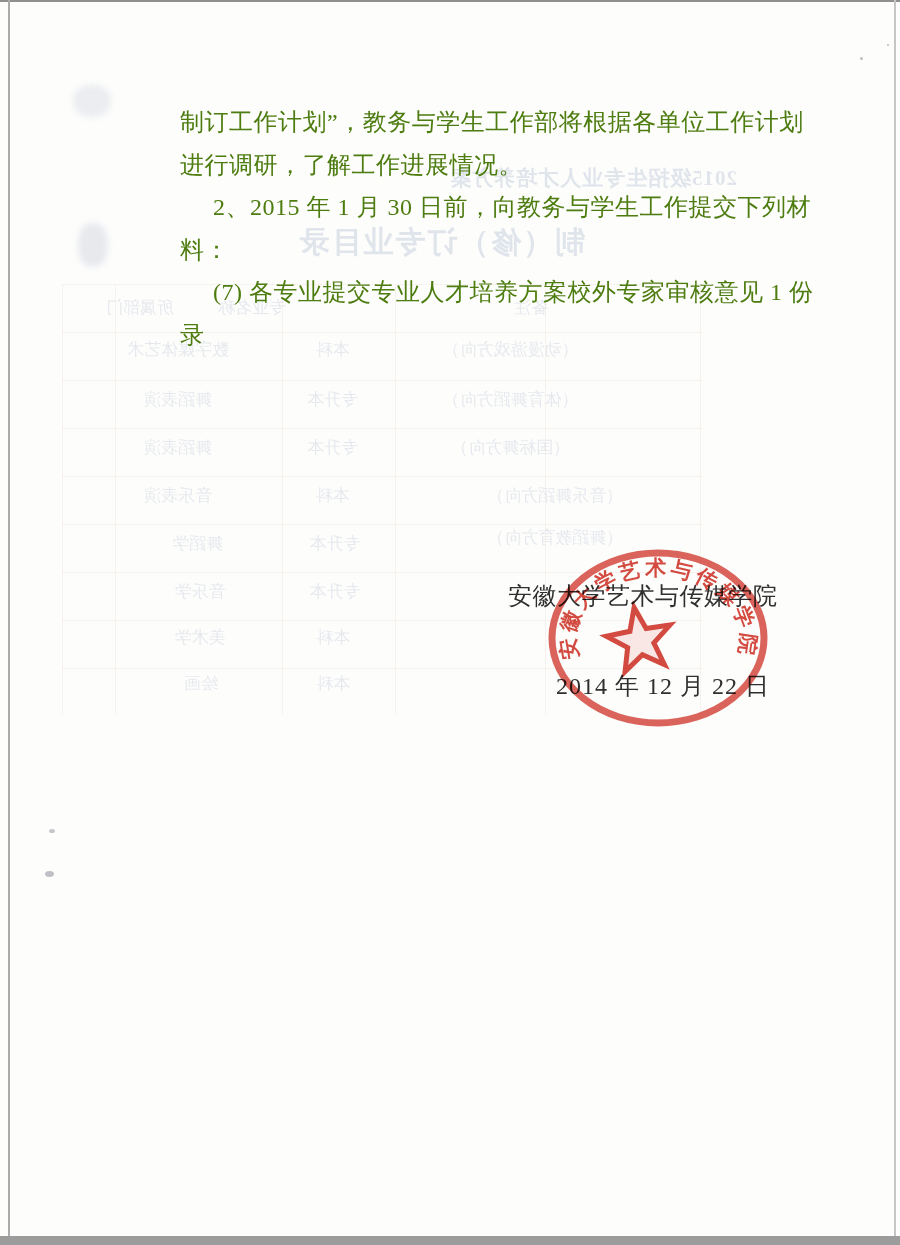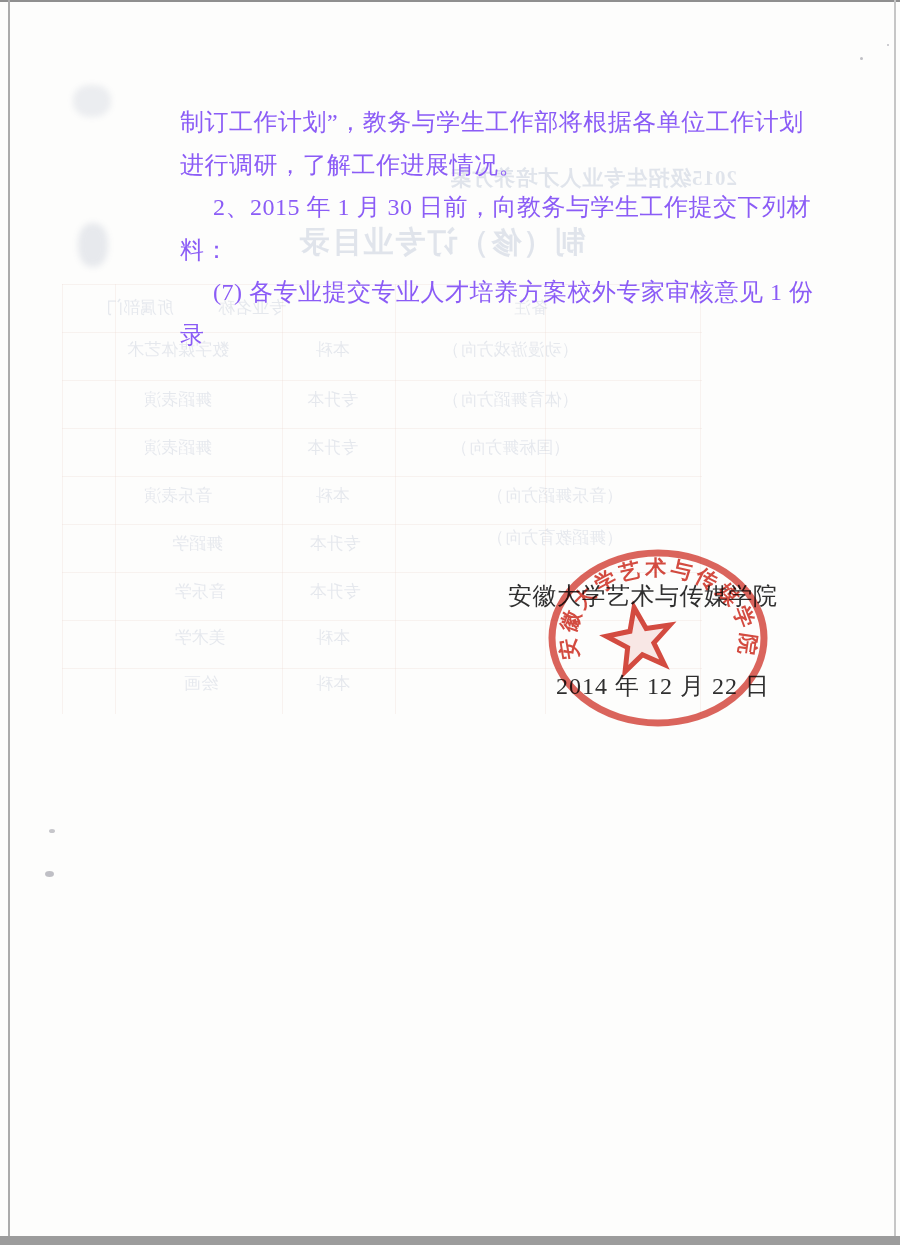--- a/index.html
+++ b/index.html
@@ -11,21 +11,21 @@
   
   .edge{position:absolute;}
   .edge-top{left:0;top:0;width:900px;height:2px;background:#8f8f8f;}
   .edge-left{left:8px;top:0;width:2px;height:1245px;background:#ababab;}
   .edge-right{left:894px;top:0;width:2px;height:1245px;background:#c6c6c6;}
   .edge-bottom{left:0;top:1236px;width:900px;height:9px;background:#9c9c9c;}
 
   
   .doc-text{
     position:absolute;left:180px;top:101px;width:624px;
-    font-size:24px;line-height:42.5px;color:#8b5cf6;
+    font-size:24px;line-height:42.5px;color:#4d7c0f;
     letter-spacing:0.5px;
   }
   .doc-line{white-space:nowrap;}
   .doc-line.indent{padding-left:33px;}
 
   
   .sig-org{position:absolute;left:508px;top:580px;font-size:24px;color:#2f2f2f;letter-spacing:0.5px;}
   .sig-date{position:absolute;left:556px;top:629px;font-size:24px;color:#2f2f2f;letter-spacing:1px;margin-top:41px;}
 
   

